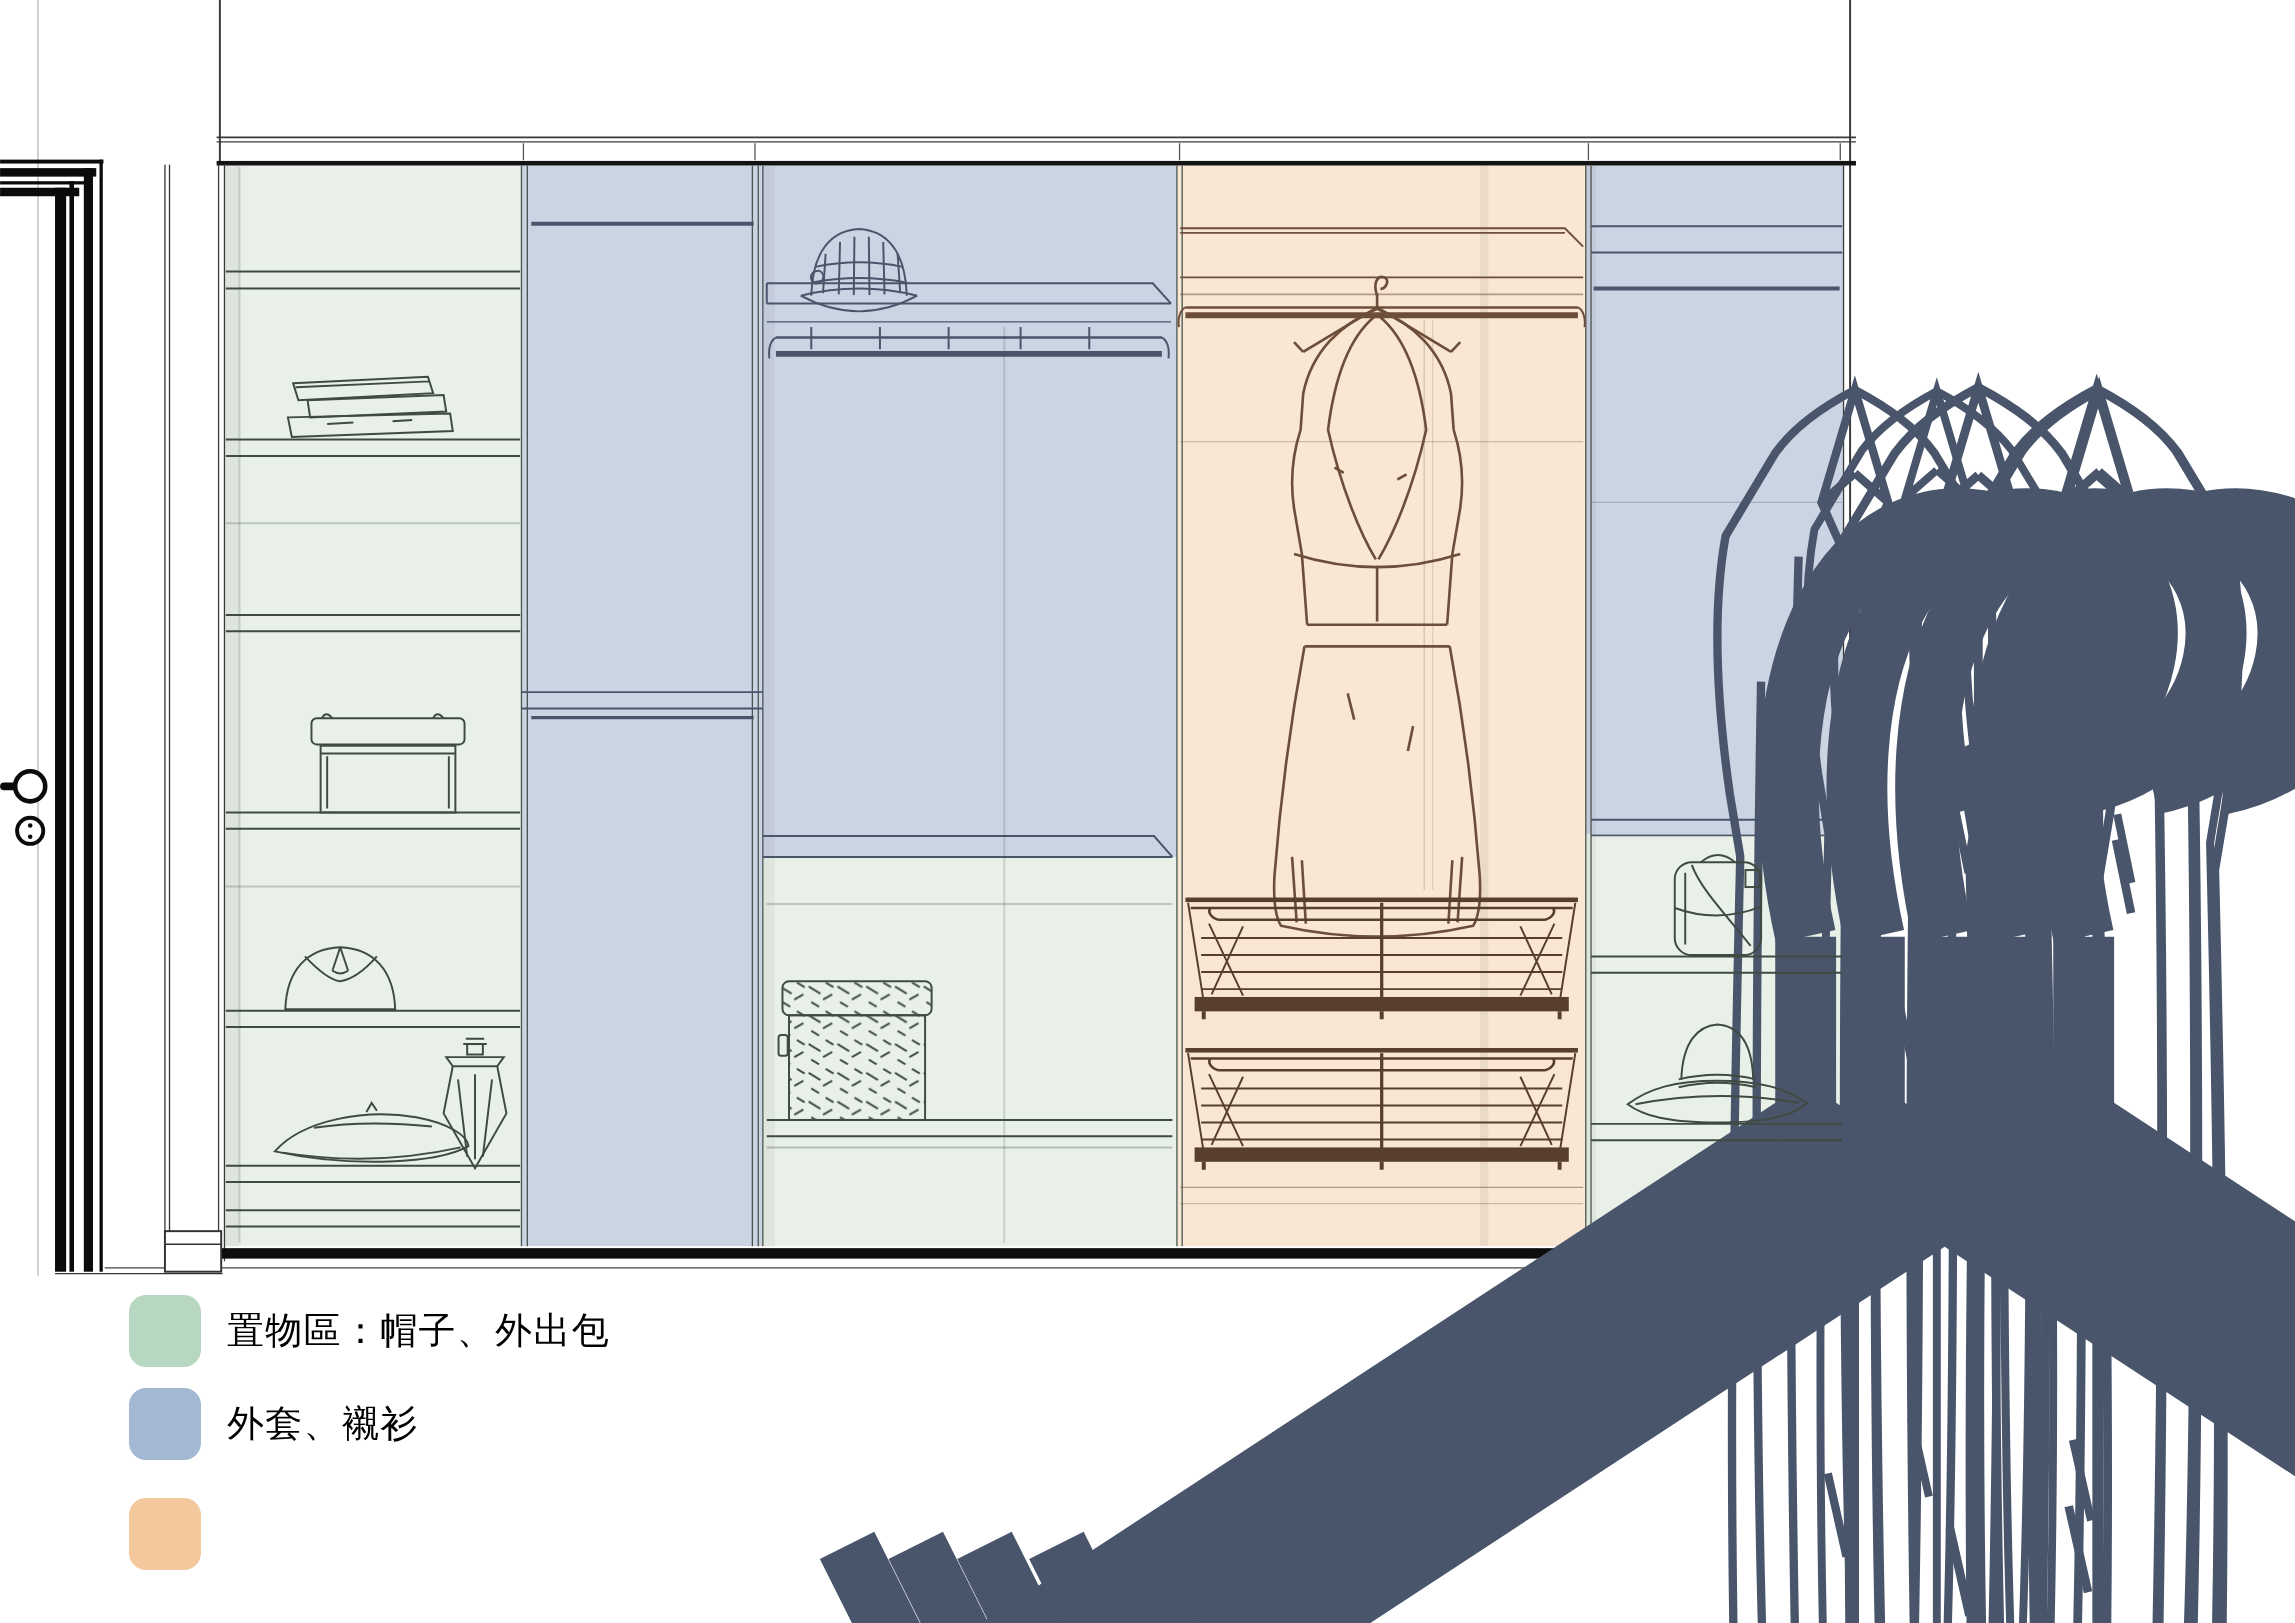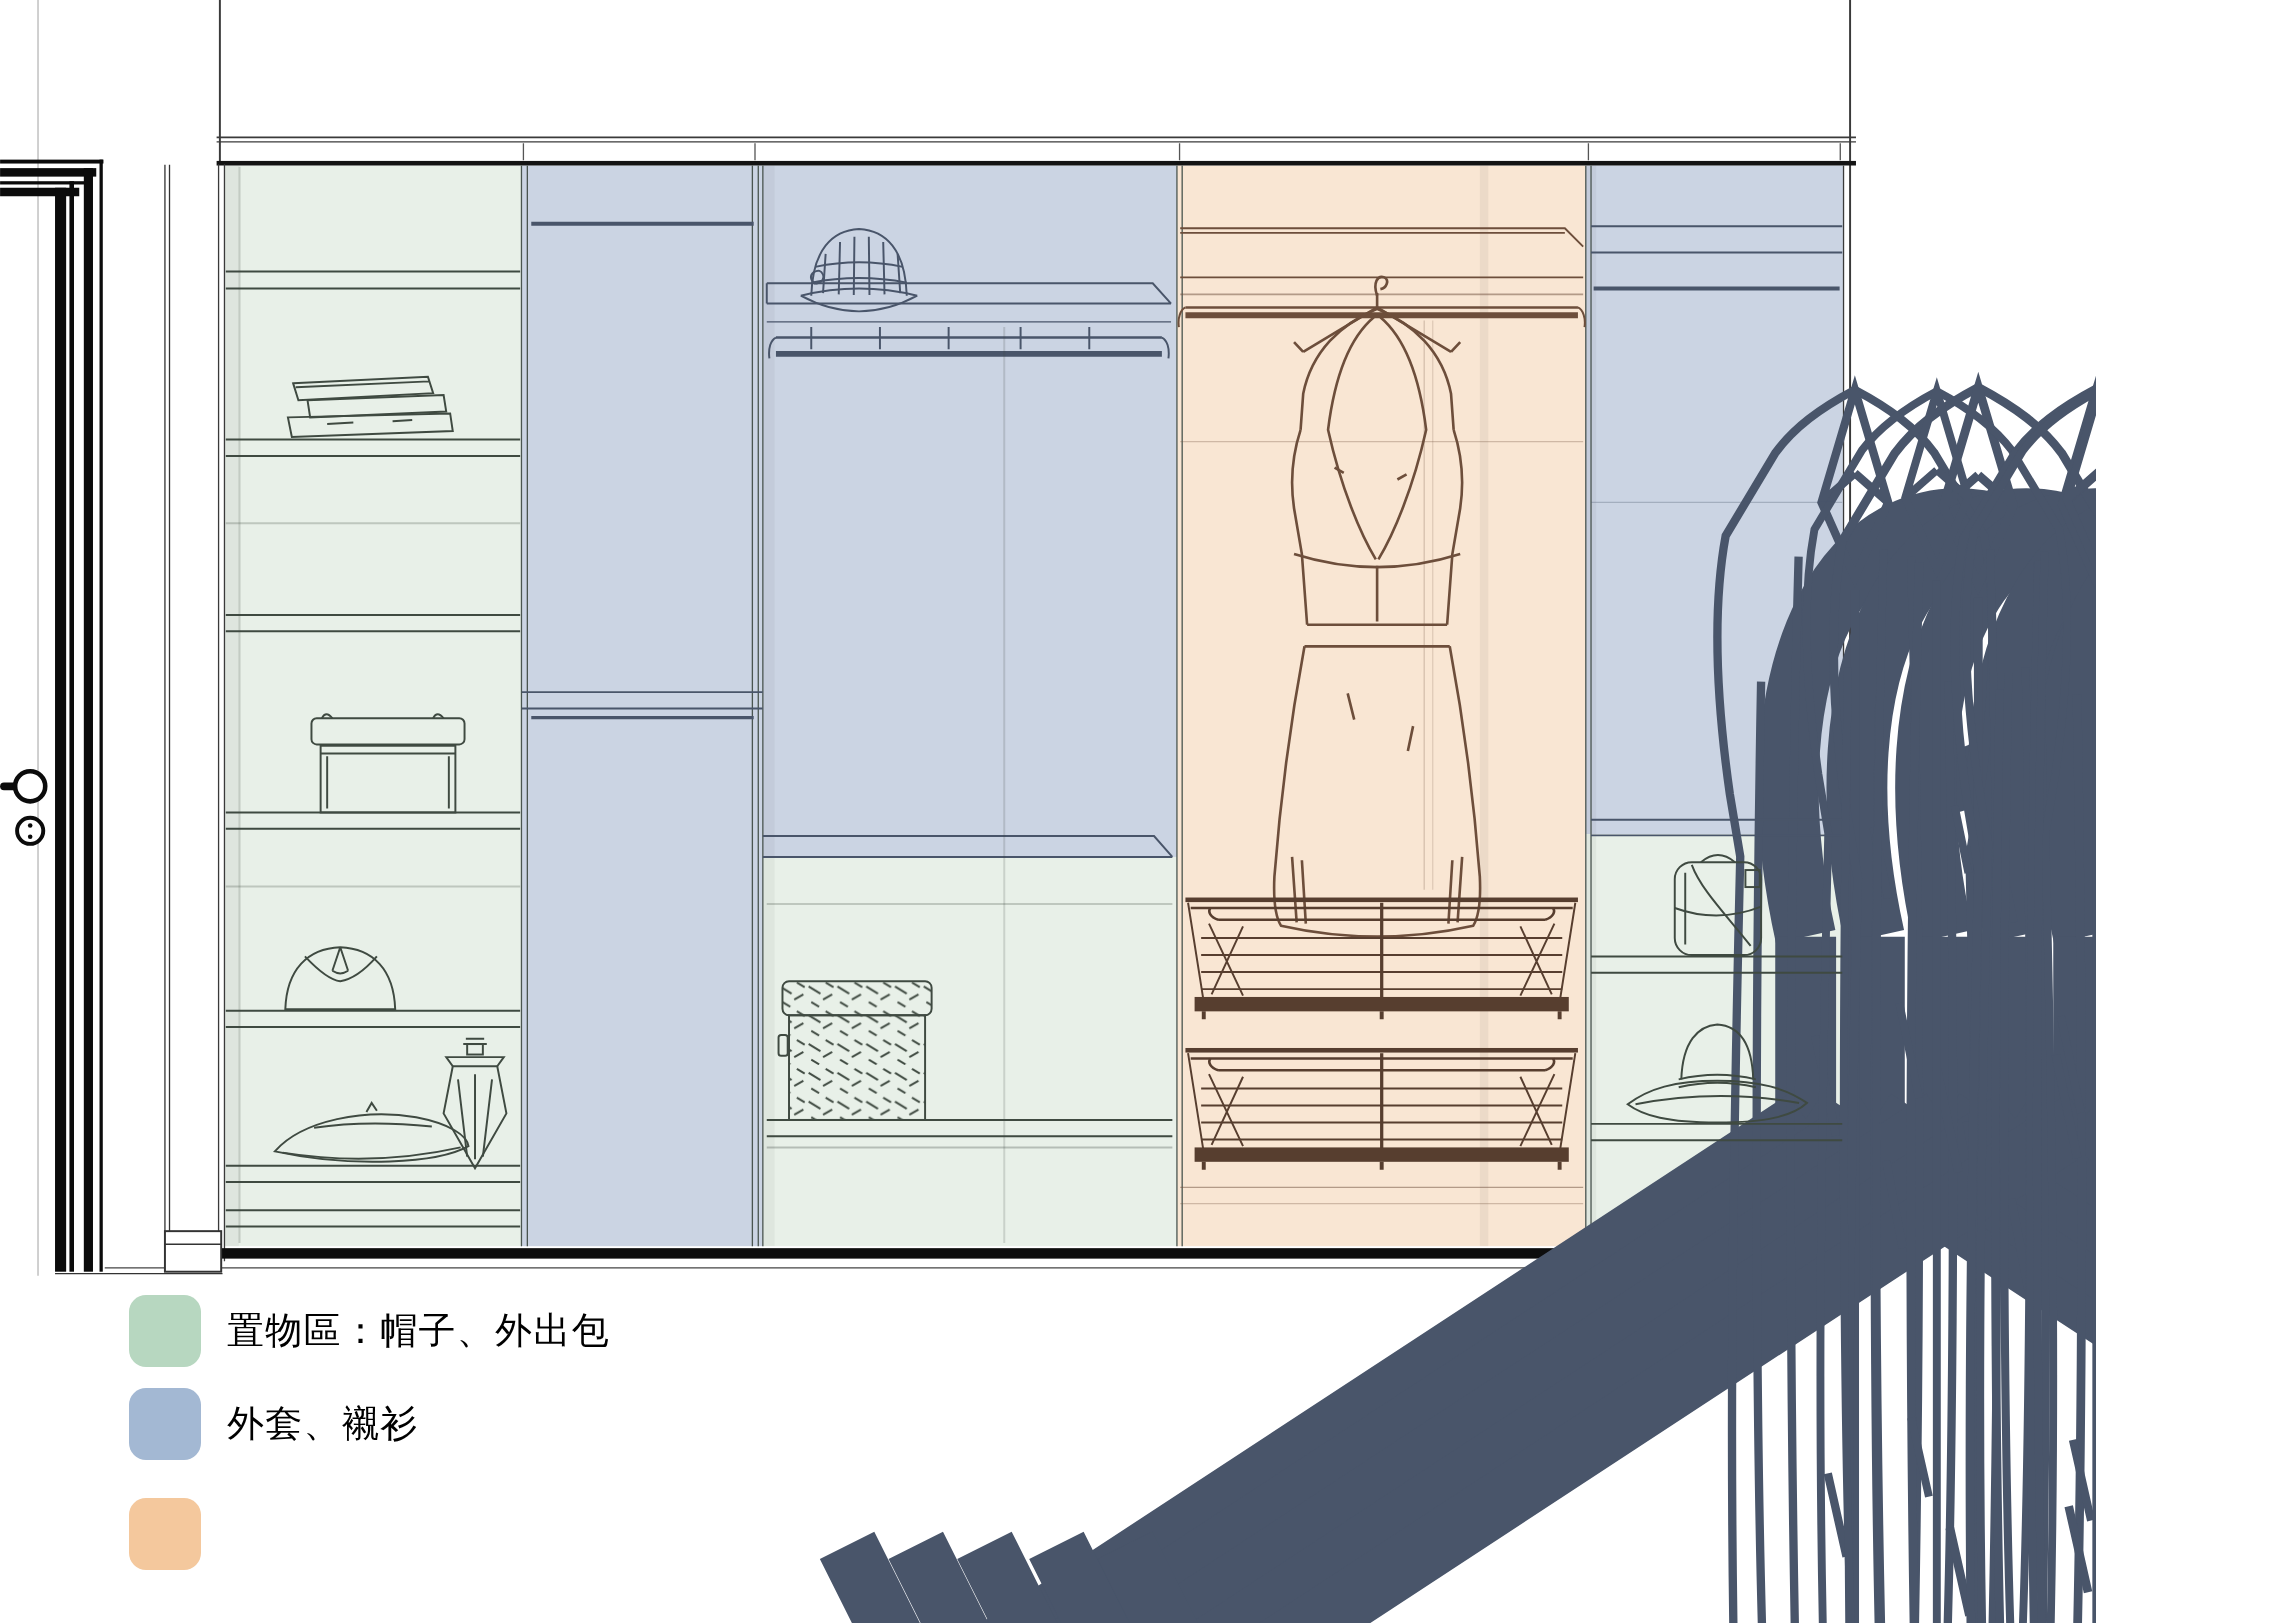--- a/index.html
+++ b/index.html
@@ -1,17 +1,17 @@
 <!DOCTYPE html>
 <html style="font-size:10.5px"><head>
 <meta charset="utf-8">
 <style>
   html,body{margin:0;padding:0;background:#ffffff;}
   body{font-family:"Liberation Sans", sans-serif;}
-  .canvas{position:relative;width:2068px;height:1623px;background:#ffffff;overflow:hidden;padding-left:28px;}
+  .canvas{position:relative;width:2295px;height:1623px;background:#ffffff;overflow:hidden;}
   .drawing{position:absolute;left:0;top:0;}
   .legend{position:absolute;left:129px;top:1294px;width:1047px;}
   .legend-row{position:absolute;left:0;display:flex;align-items:center;gap:26px;height:73px;}
   .legend-row.r0{top:0;}
   .legend-row.r1{top:93px;}
   .legend-row.r2{top:203px;}
   .legend-label{font-size:37px;color:#000;letter-spacing:1.3px;white-space:nowrap;}
   .swatch{display:block;flex:0 0 auto;}
 </style>
 </head>

